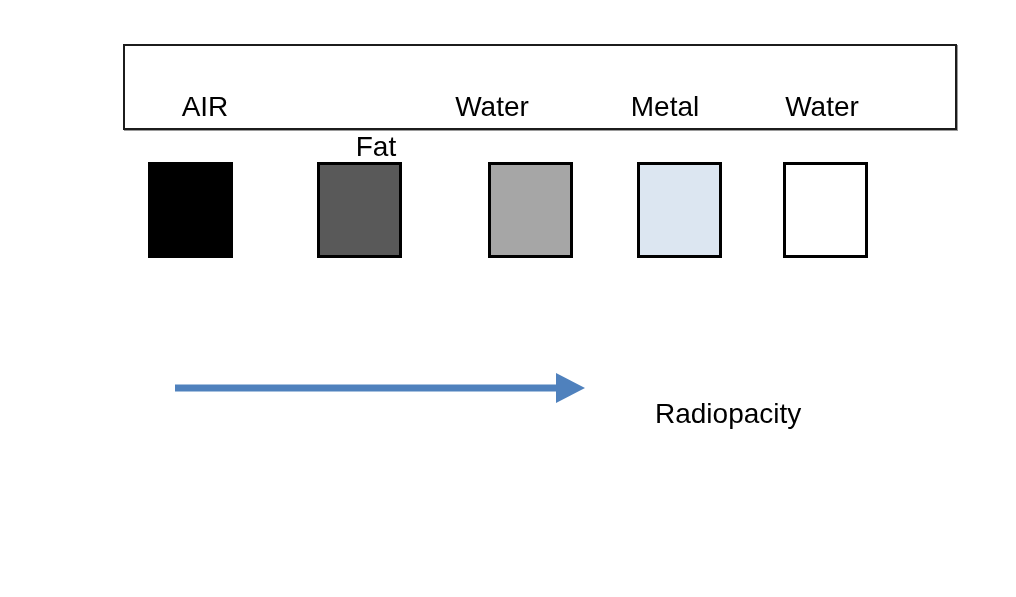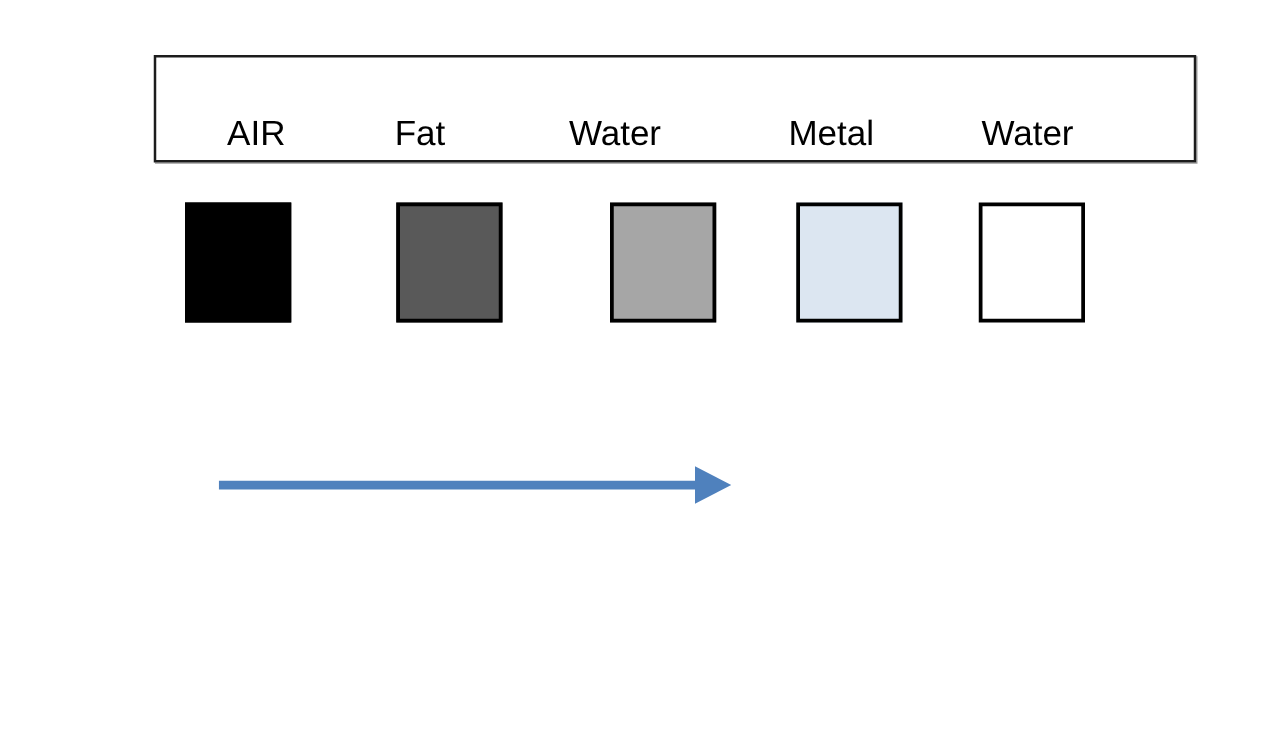--- a/index.html
+++ b/index.html
@@ -31,21 +31,21 @@
   .mat-label {
     position: absolute;
     top: 92px;
     transform: translateX(-50%);
     font-size: 28px;
     line-height: 1.05;
     white-space: nowrap;
     color: #000000;
   }
   .lbl-air   { left: 205px; }
-  .lbl-fat   { left: 336px; }
+  .lbl-fat   { left: 376px; margin-top: 40px; }
   .lbl-water { left: 492px; }
   .lbl-bone  { left: 665px; }
   .lbl-metal { left: 822px; }
 
   
   .swatch {
     position: absolute;
     top: 162px;
     width: 85px;
     height: 96px;
@@ -92,19 +92,20 @@
   <div class="swatch sw-air" style="background-color: rgb(0, 0, 0);"></div>
   <div class="swatch sw-fat" style="background-color: rgb(89, 89, 89);"></div>
   <div class="swatch sw-water" style="background-color: rgb(166, 166, 166);"></div>
   <div class="swatch sw-bone" style="background-color: rgb(220, 230, 241);"></div>
   <div class="swatch sw-metal" style="background-color: rgb(255, 255, 255);"></div>
 
   <svg class="arrow-svg arrow-right" width="410" height="36" viewBox="0 0 410 36">
     <line x1="0" y1="18" x2="386" y2="18" stroke-width="7" style="stroke: rgb(79, 129, 189);"></line>
     <polygon points="381,3 410,18 381,33" style="fill: rgb(79, 129, 189);"></polygon>
   </svg>
+  <span class="caption cap-radiopacity">Radiopacity</span>
 
   <svg class="arrow-svg arrow-left" width="433" height="36" viewBox="0 0 433 36">
     <line x1="24" y1="18" x2="433" y2="18" stroke-width="7" style="stroke: rgb(79, 129, 189);"></line>
     <polygon points="29,3 0,18 29,33" style="fill: rgb(79, 129, 189);"></polygon>
   </svg>
 
 </div>
 
 </body></html>

